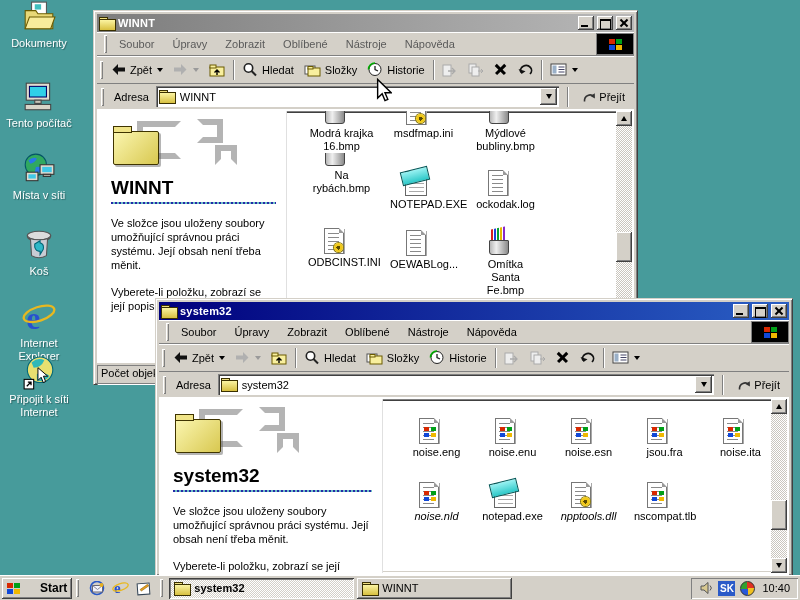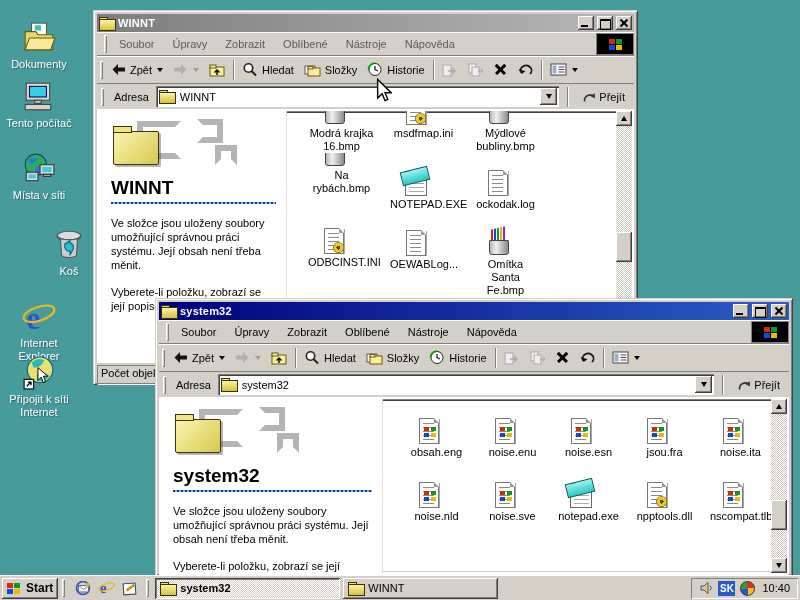--- a/index.html
+++ b/index.html
@@ -127,42 +127,42 @@
   .folder16::before { content:""; position:absolute; left:0; top:0; width:7px; height:3px; background:#f0e080; border:1px solid #3a3000; }
   .folder16::after { content:""; position:absolute; left:0; top:2px; width:15px; height:10px;
     background:linear-gradient(#fbf4a2,#d8c040); border:1px solid #3a3000; }
   .mini-flag { width:13px; height:11px; background-repeat:no-repeat;
     background-image:linear-gradient(#d82800 0 0),linear-gradient(#00a018 0 0),linear-gradient(#1048d8 0 0),linear-gradient(#f0b800 0 0);
     background-position:0 0,7px 0,0 6px,7px 6px; background-size:6px 5px; }
 
   
   .taskbar { position:absolute; left:0; bottom:0; width:800px; height:25px; background:#d4d0c8;
     border-top:1px solid #fff; display:flex; align-items:center; padding:0 2px; gap:3px; z-index:50; }
-  .start-btn { height:21px; display:flex; align-items:center; gap:6px; padding:0 5px; font-weight:bold; font-size:12px;
+  .start-btn { height:21px; display:flex; align-items:center; gap:20px; padding:0 5px; font-weight:bold; font-size:12px;
     background:#d4d0c8; box-shadow: inset -1px -1px 0 #404040, inset 1px 1px 0 #fff, inset -2px -2px 0 #808080; }
   .task-btn { height:21px; display:flex; align-items:center; gap:4px; padding:0 5px; font-size:11px;
     background:#d4d0c8; box-shadow: inset -1px -1px 0 #404040, inset 1px 1px 0 #fff, inset -2px -2px 0 #808080; overflow:hidden; white-space:nowrap; }
   .task-btn.active { font-weight:bold;
     background:repeating-conic-gradient(#fff 0 25%,#d4d0c8 0 50%); background-size:2px 2px;
     box-shadow: inset 1px 1px 0 #404040, inset -1px -1px 0 #fff, inset 2px 2px 0 #808080; }
   .ql-box { display:flex; align-items:center; gap:2px; padding:0 2px; }
   .ql { width:21px; height:19px; display:flex; align-items:center; justify-content:center; }
   .tray { margin-left:auto; height:21px; display:flex; align-items:center; gap:5px; padding:0 8px;
     box-shadow: inset 1px 1px 0 #808080, inset -1px -1px 0 #fff; }
   .kbd-badge { width:17px; height:15px; background:#2a5ac8; color:#fff; font-size:10px; font-weight:bold;
     display:flex; align-items:center; justify-content:center; }
   .ball { width:15px; height:15px; border-radius:50%; border:1px solid #333;
     background:conic-gradient(#e03020 0 90deg,#f0c020 0 180deg,#2858d8 0 270deg,#30a030 0 360deg); }
   .clock { font-size:11px; padding-left:2px; }
   .cursor { position:absolute; left:376px; top:78px; z-index:99; pointer-events:none; }
 </style>
 </head>
 <body>
 
-<div class="desktop-icon" style="top:21px;">
+<div class="desktop-icon" style="top:0;">
   <div class="dico">
     <svg viewBox="0 0 32 32" width="34" height="34">
         <rect x="9" y="2" width="14" height="13" fill="#fff" stroke="#555"></rect>
         <rect x="12" y="4" width="6" height="5" fill="#40c0c0"></rect>
         <path d="M3 10 h10 l2 3 h14 v14 H3 z" fill="#e8d878" stroke="#6b5b00"></path>
         <path d="M3 27 L7 16 h24 l-4 11 z" fill="#f8ec9c" stroke="#6b5b00"></path>
       </svg>
   </div>
   <div class="dlbl">Dokumenty</div>
 </div>
@@ -185,21 +185,21 @@
         <path d="M13 14 q6 -1 8 3 q-4 4 -9 2 z" fill="#2878e8"></path>
         <rect x="17" y="12" width="13" height="9" fill="#e0dcd0" stroke="#333"></rect>
         <rect x="19" y="14" width="9" height="5" fill="#40c8e8"></rect>
         <rect x="20" y="21" width="7" height="2" fill="#b8b4a8" stroke="#333"></rect>
         <rect x="4" y="19" width="11" height="8" fill="#e0dcd0" stroke="#333"></rect>
         <rect x="6" y="21" width="7" height="4" fill="#40c8e8"></rect>
       </svg>
   </div>
   <div class="dlbl">Místa v síti</div>
 </div>
-<div class="desktop-icon" style="top:228px;margin-left:30px;">
+<div class="desktop-icon" style="top:228px;">
   <div class="dico">
     <svg viewBox="0 0 32 32" width="34" height="34">
         <ellipse cx="16" cy="7" rx="11" ry="4" fill="#dcdcdc" stroke="#555"></ellipse>
         <path d="M5 7 q0 3 3 4 l1 15 q7 4 14 0 l1 -15 q3 -1 3 -4 q0 4 -11 4 q-11 0 -11 -4 z" fill="#c8ccd4" stroke="#555"></path>
         <path d="M12 15 l5 -3 v2 q4 1 3 6 l-3 5 v-3 q-4 0 -5 -4 z" fill="#30b8c8" stroke="#067"></path>
       </svg>
   </div>
   <div class="dlbl">Koš</div>
 </div>
 <div class="desktop-icon" style="top:300px;">
@@ -576,21 +576,21 @@
       <div class="pane-text">Ve složce jsou uloženy soubory umožňující správnou práci systému. Její obsah není třeba měnit.</div>
       <div class="pane-text">Vyberete-li položku, zobrazí se její popis.</div>
     </div>
     <div class="files" style="padding:12px 0 0 8px;">
       <div class="file" style="width:76px;">
           <span class="icowrap">
             <span class="fdoc">
               <i class="flag"></i>
             </span>
           </span>
-          <span class="flabel">obsah.eng</span>
+          <span class="flabel">noise.eng</span>
         </div>
       <div class="file" style="width:76px;">
           <span class="icowrap">
             <span class="fdoc">
               <i class="flag"></i>
             </span>
           </span>
           <span class="flabel">noise.enu</span>
         </div>
       <div class="file" style="width:76px;">
@@ -610,43 +610,35 @@
           <span class="flabel">jsou.fra</span>
         </div>
       <div class="file" style="width:76px;">
           <span class="icowrap">
             <span class="fdoc">
               <i class="flag"></i>
             </span>
           </span>
           <span class="flabel">noise.ita</span>
         </div>
+      <div class="file" style="width:76px; margin-top:16px;font-style:italic;">
+          <span class="icowrap">
+            <span class="fdoc">
+              <i class="flag"></i>
+            </span>
+          </span>
+          <span class="flabel">noise.nld</span>
+        </div>
       <div class="file" style="width:76px; margin-top:16px;">
           <span class="icowrap">
-            <span class="fdoc">
-              <i class="flag"></i>
-            </span>
-          </span>
-          <span class="flabel">noise.nld</span>
-        </div>
-      <div class="file" style="width:76px; margin-top:16px;">
-          <span class="icowrap">
-            <span class="fdoc">
-              <i class="flag"></i>
-            </span>
-          </span>
-          <span class="flabel">noise.sve</span>
-        </div>
-      <div class="file" style="width:76px; margin-top:16px;">
-          <span class="icowrap">
             <span class="i-notepad"></span>
           </span>
           <span class="flabel">notepad.exe</span>
         </div>
-      <div class="file" style="width:76px; margin-top:16px;">
+      <div class="file" style="width:76px; margin-top:16px;font-style:italic;">
           <span class="icowrap">
             <span class="fdoc">
               <i class="gear"></i>
             </span>
           </span>
           <span class="flabel">npptools.dll</span>
         </div>
       <div class="file" style="width:76px; margin-top:16px;">
           <span class="icowrap">
             <span class="fdoc">

